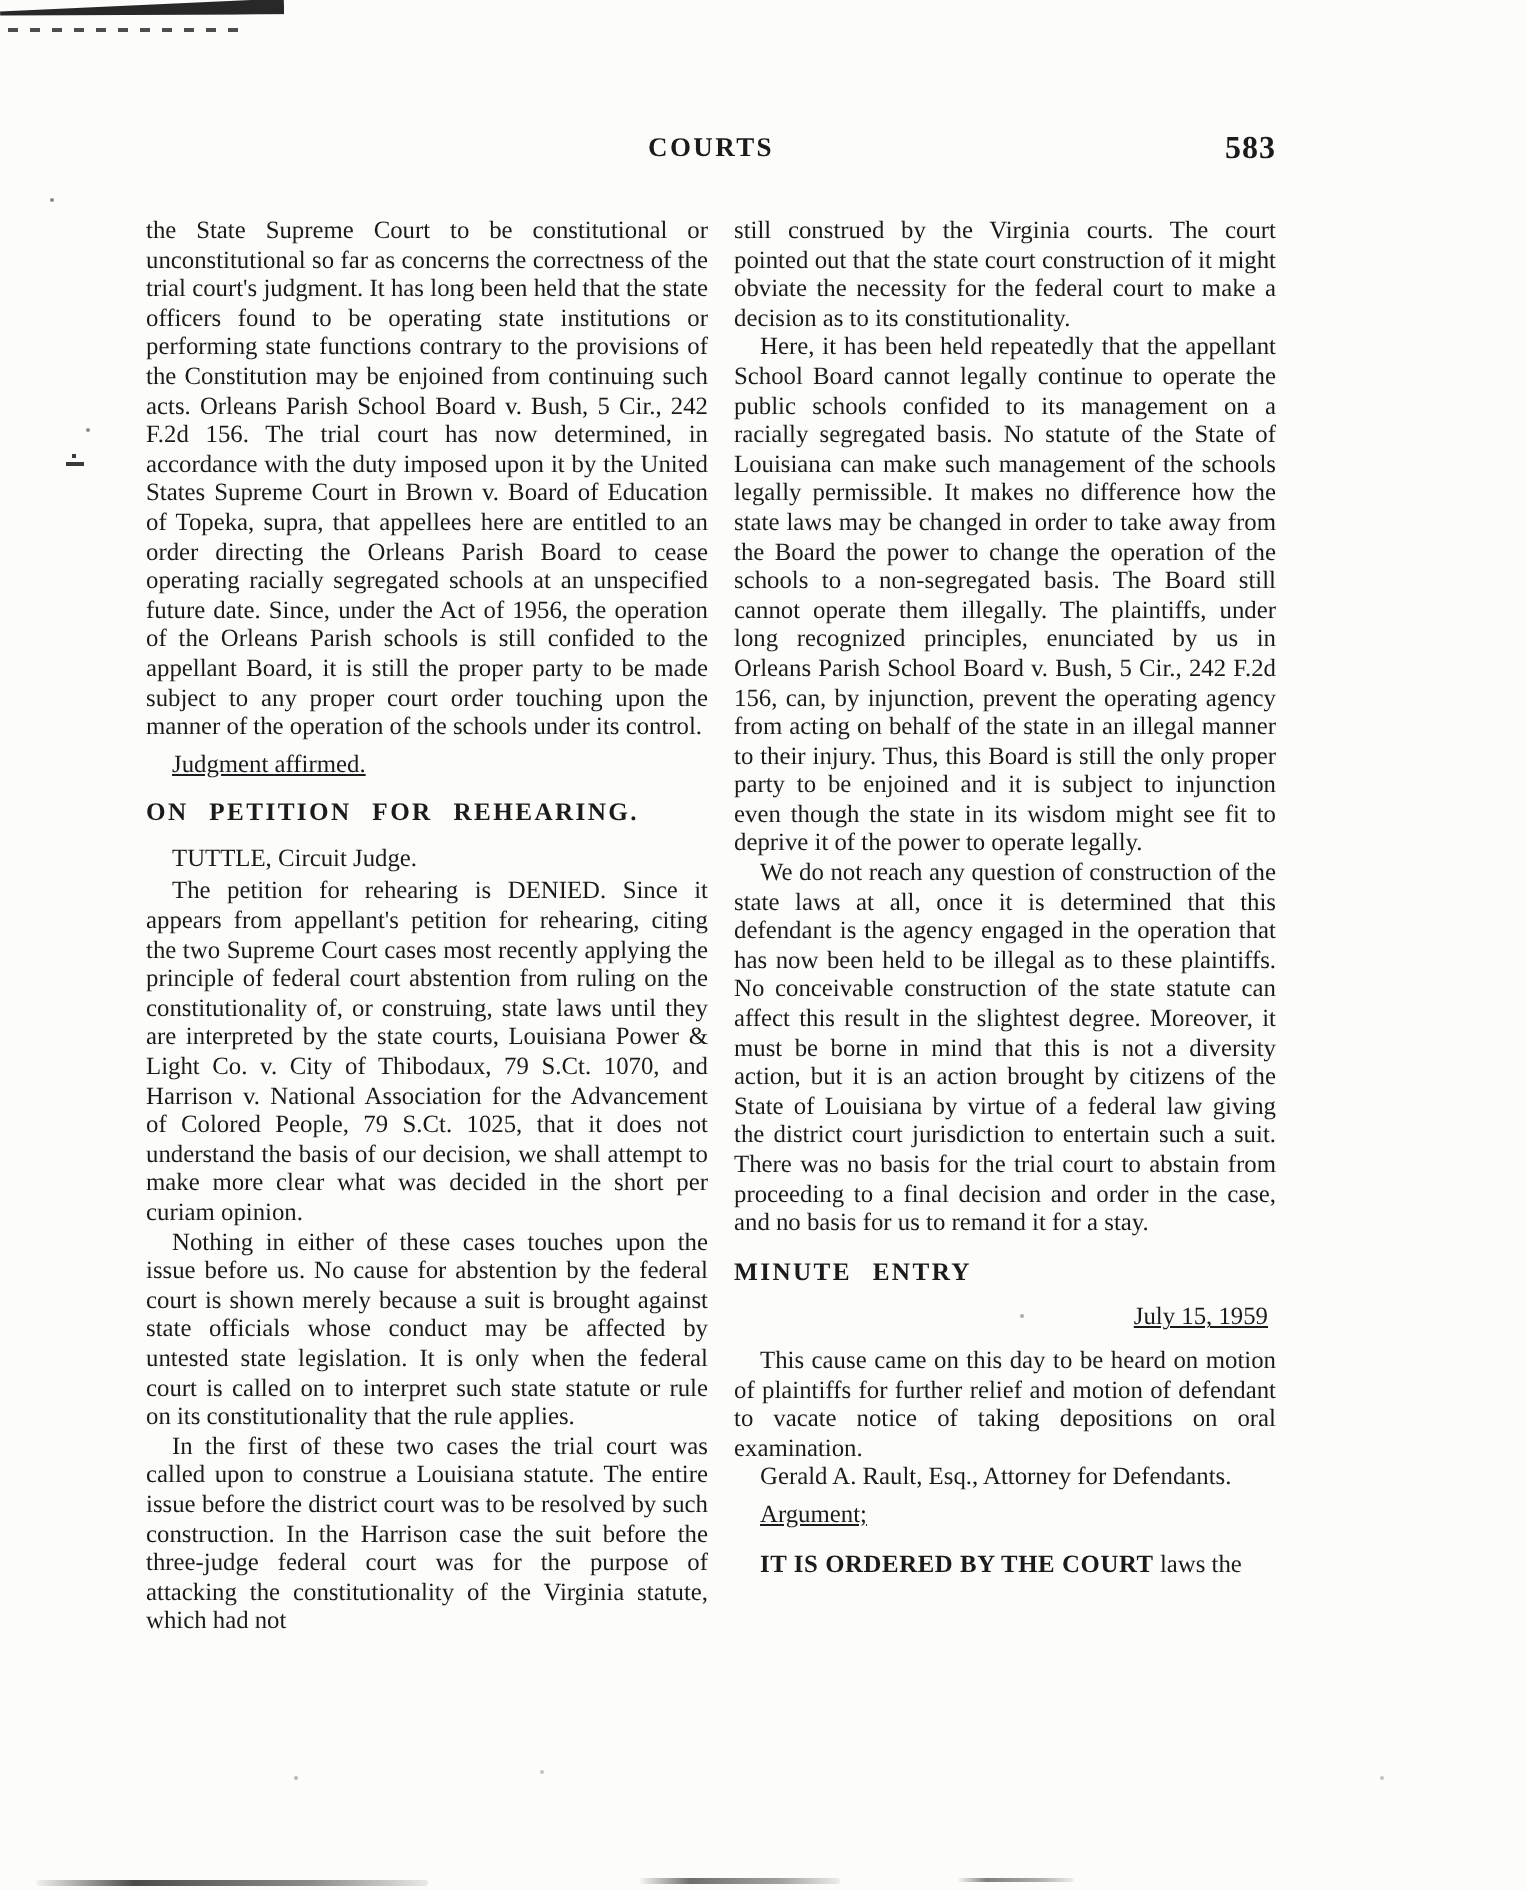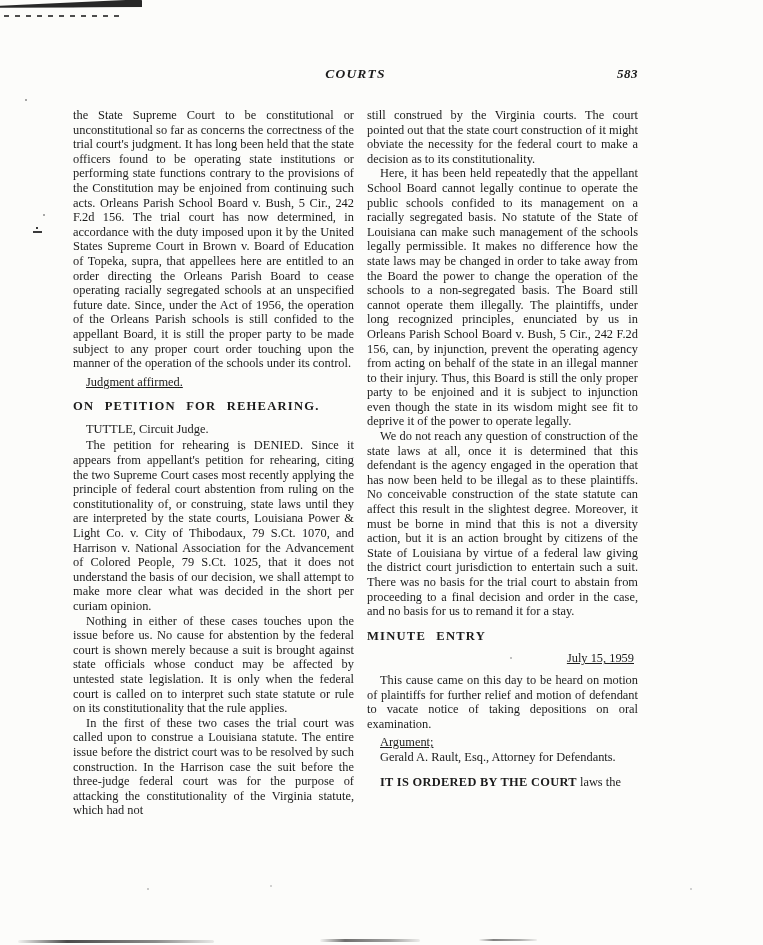--- a/index.html
+++ b/index.html
@@ -3,27 +3,27 @@
 <meta charset="utf-8">
 <style>
   html,body{margin:0;padding:0;}
   body{
     width:763px;height:945px;position:relative;overflow:hidden;
     background:#fcfcfa;color:#1b1b1b;
     font-family:"Liberation Serif","DejaVu Serif",serif;
   }
   .page{position:absolute;inset:0;}
   
-  .runhead{position:absolute;left:73px;top:66px;width:565px;height:20px;font-style:italic;}
+  .runhead{position:absolute;left:73px;top:66px;width:565px;height:20px;}
   .runhead .title{
     position:absolute;left:0;right:0;text-align:center;
     font-weight:700;font-size:13.5px;letter-spacing:1.2px;
   }
   .runhead .pageno{
-    position:absolute;right:0;top:0;font-weight:700;font-size:13px;letter-spacing:.5px;
+    position:absolute;right:0;top:0;font-weight:700;font-size:16px;letter-spacing:.5px;
   }
   
   .col{position:absolute;top:108px;font-size:12.4px;line-height:14.6px;}
   .col-left{left:73px;width:281px;}
   .col-right{left:367px;width:271px;}
   .col p{margin:0;text-align:justify;}
   .ind{text-indent:13px;}
   .heading{
     text-align:center;font-weight:700;
     margin:10px 0 8px !important;letter-spacing:1.2px;word-spacing:6px;
@@ -83,18 +83,18 @@
     <p class="ind">In the first of these two cases the trial court was called upon to construe a Louisiana statute. The entire issue before the district court was to be resolved by such construction. In the Harrison case the suit before the three-judge federal court was for the purpose of attacking the constitutionality of the Virginia statute, which had not</p>
   </div>
 
   <div class="col col-right">
     <p>still construed by the Virginia courts. The court pointed out that the state court construction of it might obviate the necessity for the federal court to make a decision as to its constitutionality.</p>
     <p class="ind">Here, it has been held repeatedly that the appellant School Board cannot legally continue to operate the public schools confided to its management on a racially segregated basis. No statute of the State of Louisiana can make such management of the schools legally permissible. It makes no difference how the state laws may be changed in order to take away from the Board the power to change the operation of the schools to a non-segregated basis. The Board still cannot operate them illegally. The plaintiffs, under long recognized principles, enunciated by us in Orleans Parish School Board v. Bush, 5 Cir., 242 F.2d 156, can, by injunction, prevent the operating agency from acting on behalf of the state in an illegal manner to their injury. Thus, this Board is still the only proper party to be enjoined and it is subject to injunction even though the state in its wisdom might see fit to deprive it of the power to operate legally.</p>
     <p class="ind">We do not reach any question of construction of the state laws at all, once it is determined that this defendant is the agency engaged in the operation that has now been held to be illegal as to these plaintiffs. No conceivable construction of the state statute can affect this result in the slightest degree. Moreover, it must be borne in mind that this is not a diversity action, but it is an action brought by citizens of the State of Louisiana by virtue of a federal law giving the district court jurisdiction to entertain such a suit. There was no basis for the trial court to abstain from proceeding to a final decision and order in the case, and no basis for us to remand it for a stay.</p>
     <p class="heading">MINUTE ENTRY</p>
     <p class="date">July 15, 1959</p>
     <p class="ind">This cause came on this day to be heard on motion of plaintiffs for further relief and motion of defendant to vacate notice of taking depositions on oral examination.</p>
+    <p class="ind">Gerald A. Rault, Esq., Attorney for Defendants.</p>
     <p class="ind spaced-top">Argument;</p>
-    <p class="ind">Gerald A. Rault, Esq., Attorney for Defendants.</p>
     <p class="ind ordered"><span class="bold">IT IS ORDERED BY THE COURT</span> <span>laws the</span></p>
   </div>
 
 </div>
 
 </body></html>

